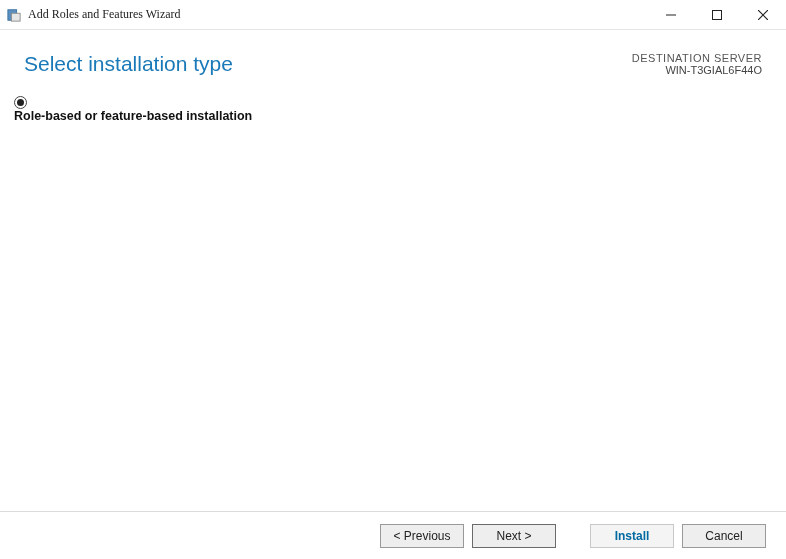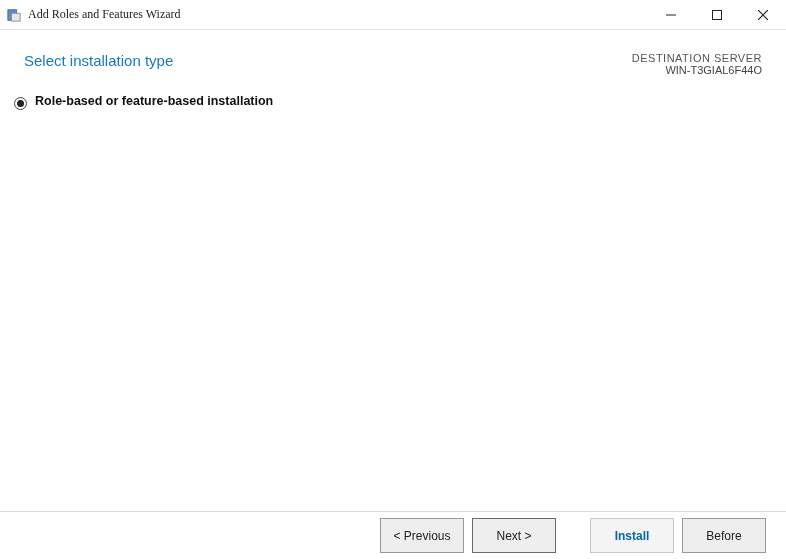--- a/index.html
+++ b/index.html
@@ -41,21 +41,21 @@
     color: #222;
     cursor: default;
   }
 
   .header-area {
     display: flex;
     padding: 22px 24px 0 24px;
     align-items: flex-start;
   }
   .page-title {
-    font-size: 15px;
+    font-size: 21px;
     font-weight: 300;
     color: #1a79b8;
     flex: 1;
   }
   .dest-block {
     text-align: right;
     font-size: 11px;
     color: #555;
   }
   .dest-label { letter-spacing: 0.5px; }
@@ -91,22 +91,23 @@
     padding-left: 14px;
     color: #333;
     font-size: 12.5px;
   }
   .intro {
     line-height: 1.4;
     margin-bottom: 18px;
   }
   .option-row {
     display: flex;
-    align-items: center;
+    align-items: flex-start;
     margin-bottom: 16px;
+    flex-direction: column;
   }
   .radio {
     width: 13px; height: 13px;
     border: 1px solid #444;
     border-radius: 50%;
     margin-top: 2px;
     margin-right: 8px;
     flex-shrink: 0;
     position: relative;
     background: #fff;
@@ -136,21 +137,21 @@
     border-top: 1px solid #dcdcdc;
     display: flex;
     align-items: center;
     justify-content: flex-end;
     padding-right: 20px;
     gap: 8px;
     background: #fff;
   }
   .btn {
     min-width: 84px;
-    height: 35px;
+    height: 24px;
     font-size: 12px;
     border: 1px solid #999;
     background: #eee;
     color: #222;
     display: flex; align-items: center; justify-content: center;
     cursor: default;
     padding: 0 8px;
   }
   .btn.disabled {
     color: #0369a1;
@@ -214,14 +215,14 @@
     </div>
 
   </div>
 </div>
 
 <div class="footer">
   <div class="btn">&lt; Previous</div>
   <div class="btn primary">Next &gt;</div>
   <div class="btn-gap"></div>
   <div class="btn disabled">Install</div>
-  <div class="btn">Before</div>
+  <div class="btn">Cancel</div>
 </div>
 
 </body></html>

